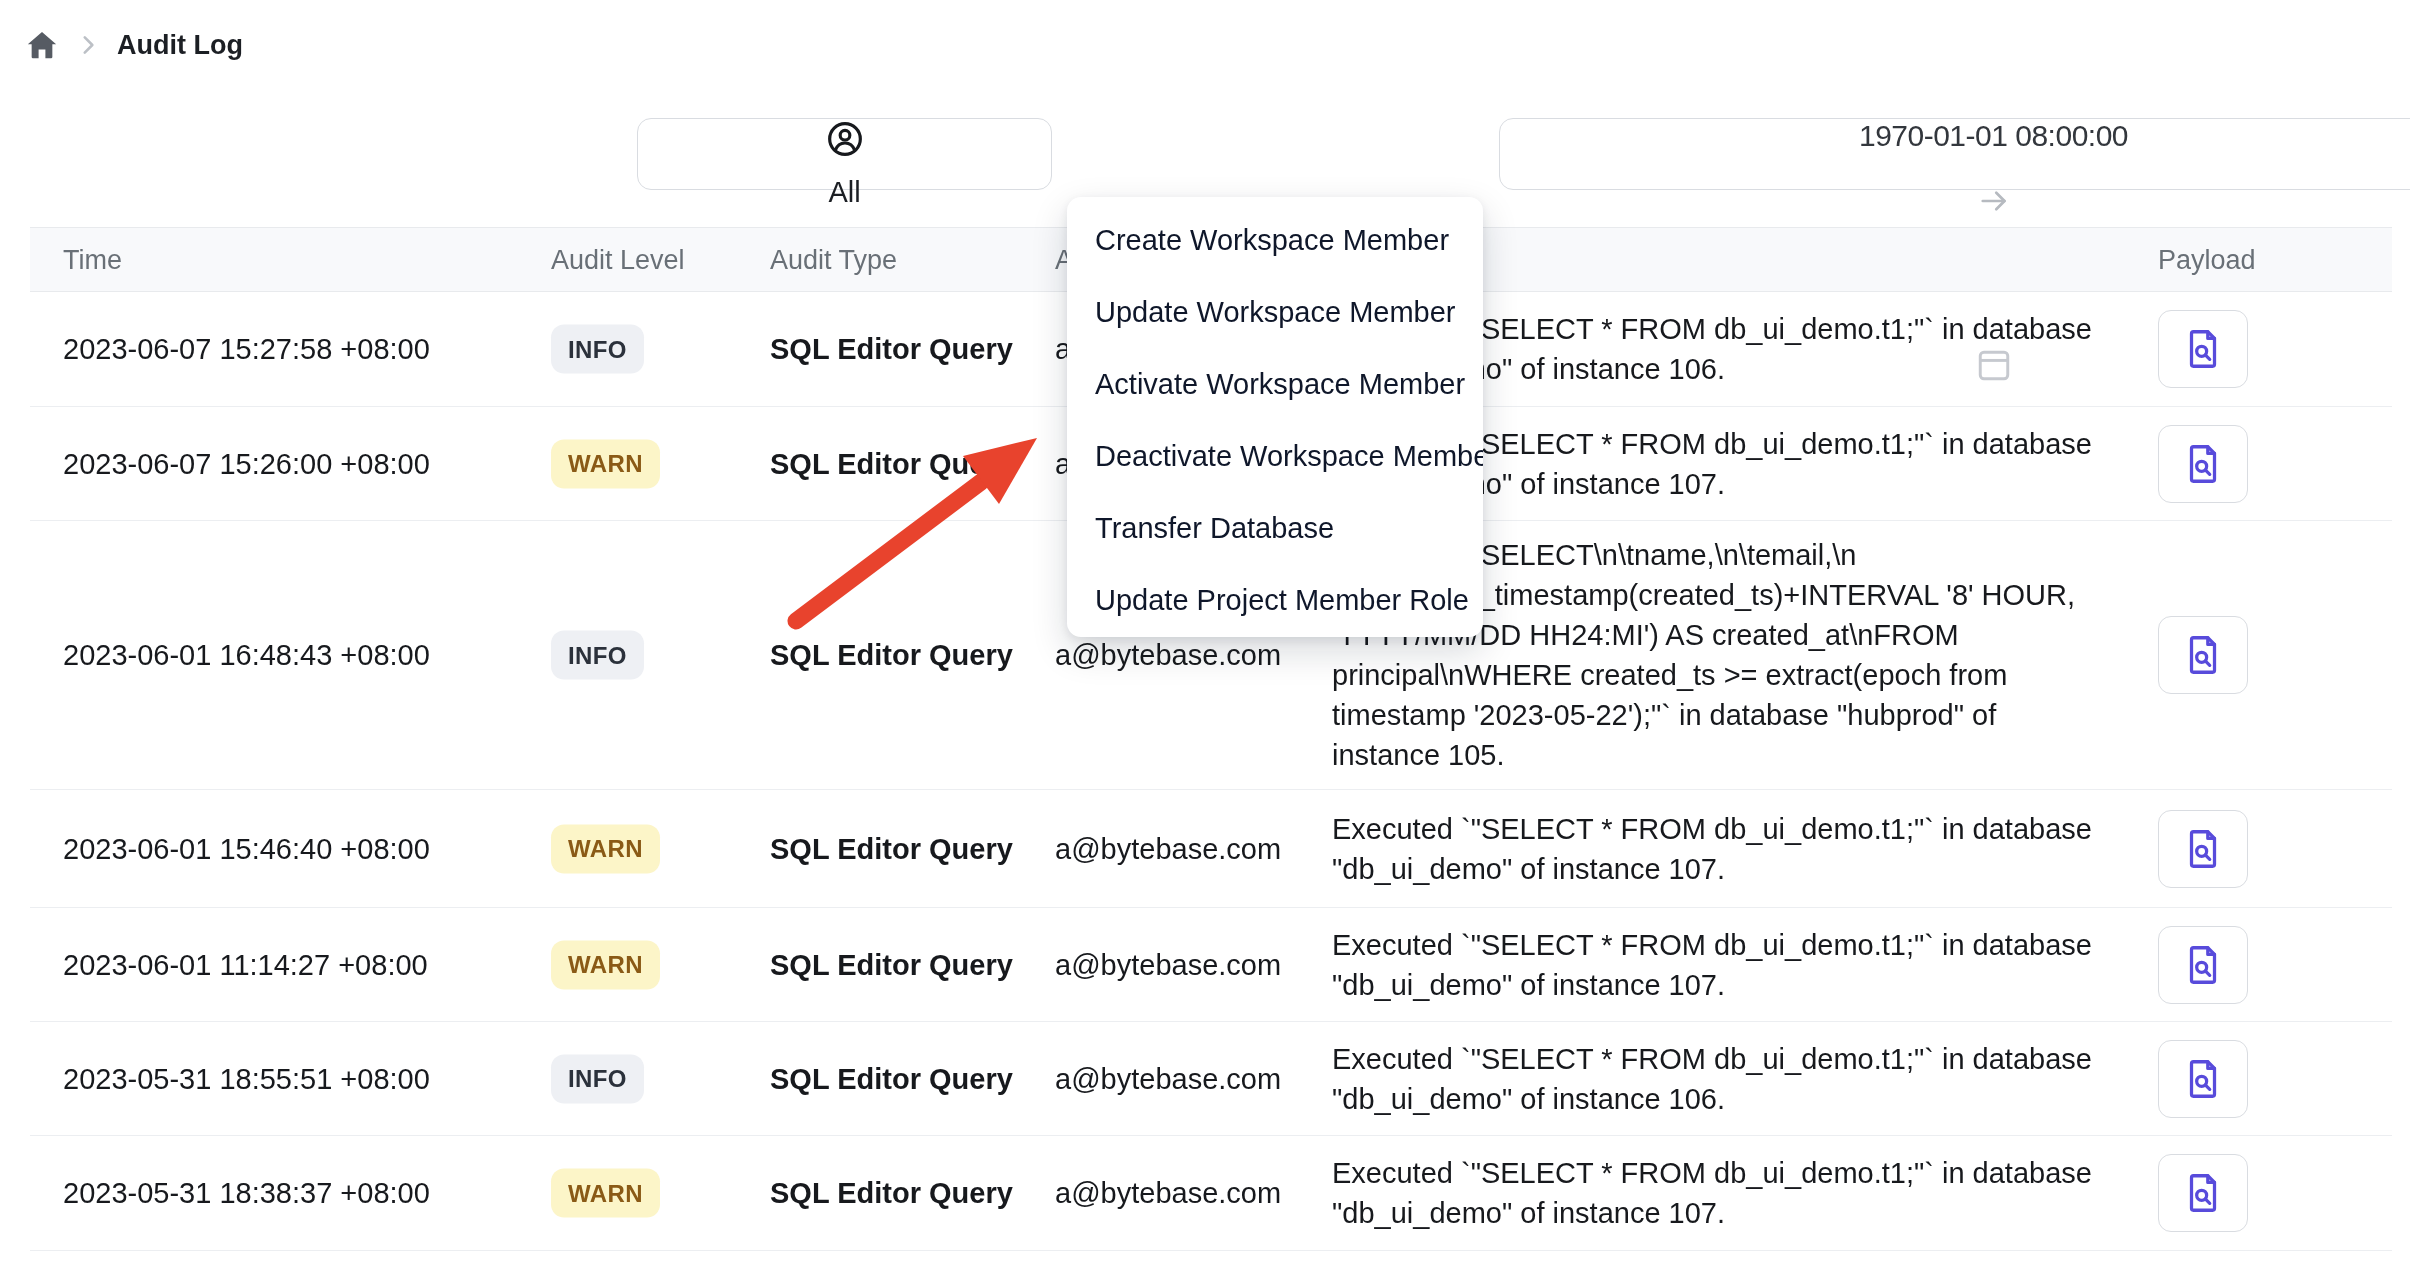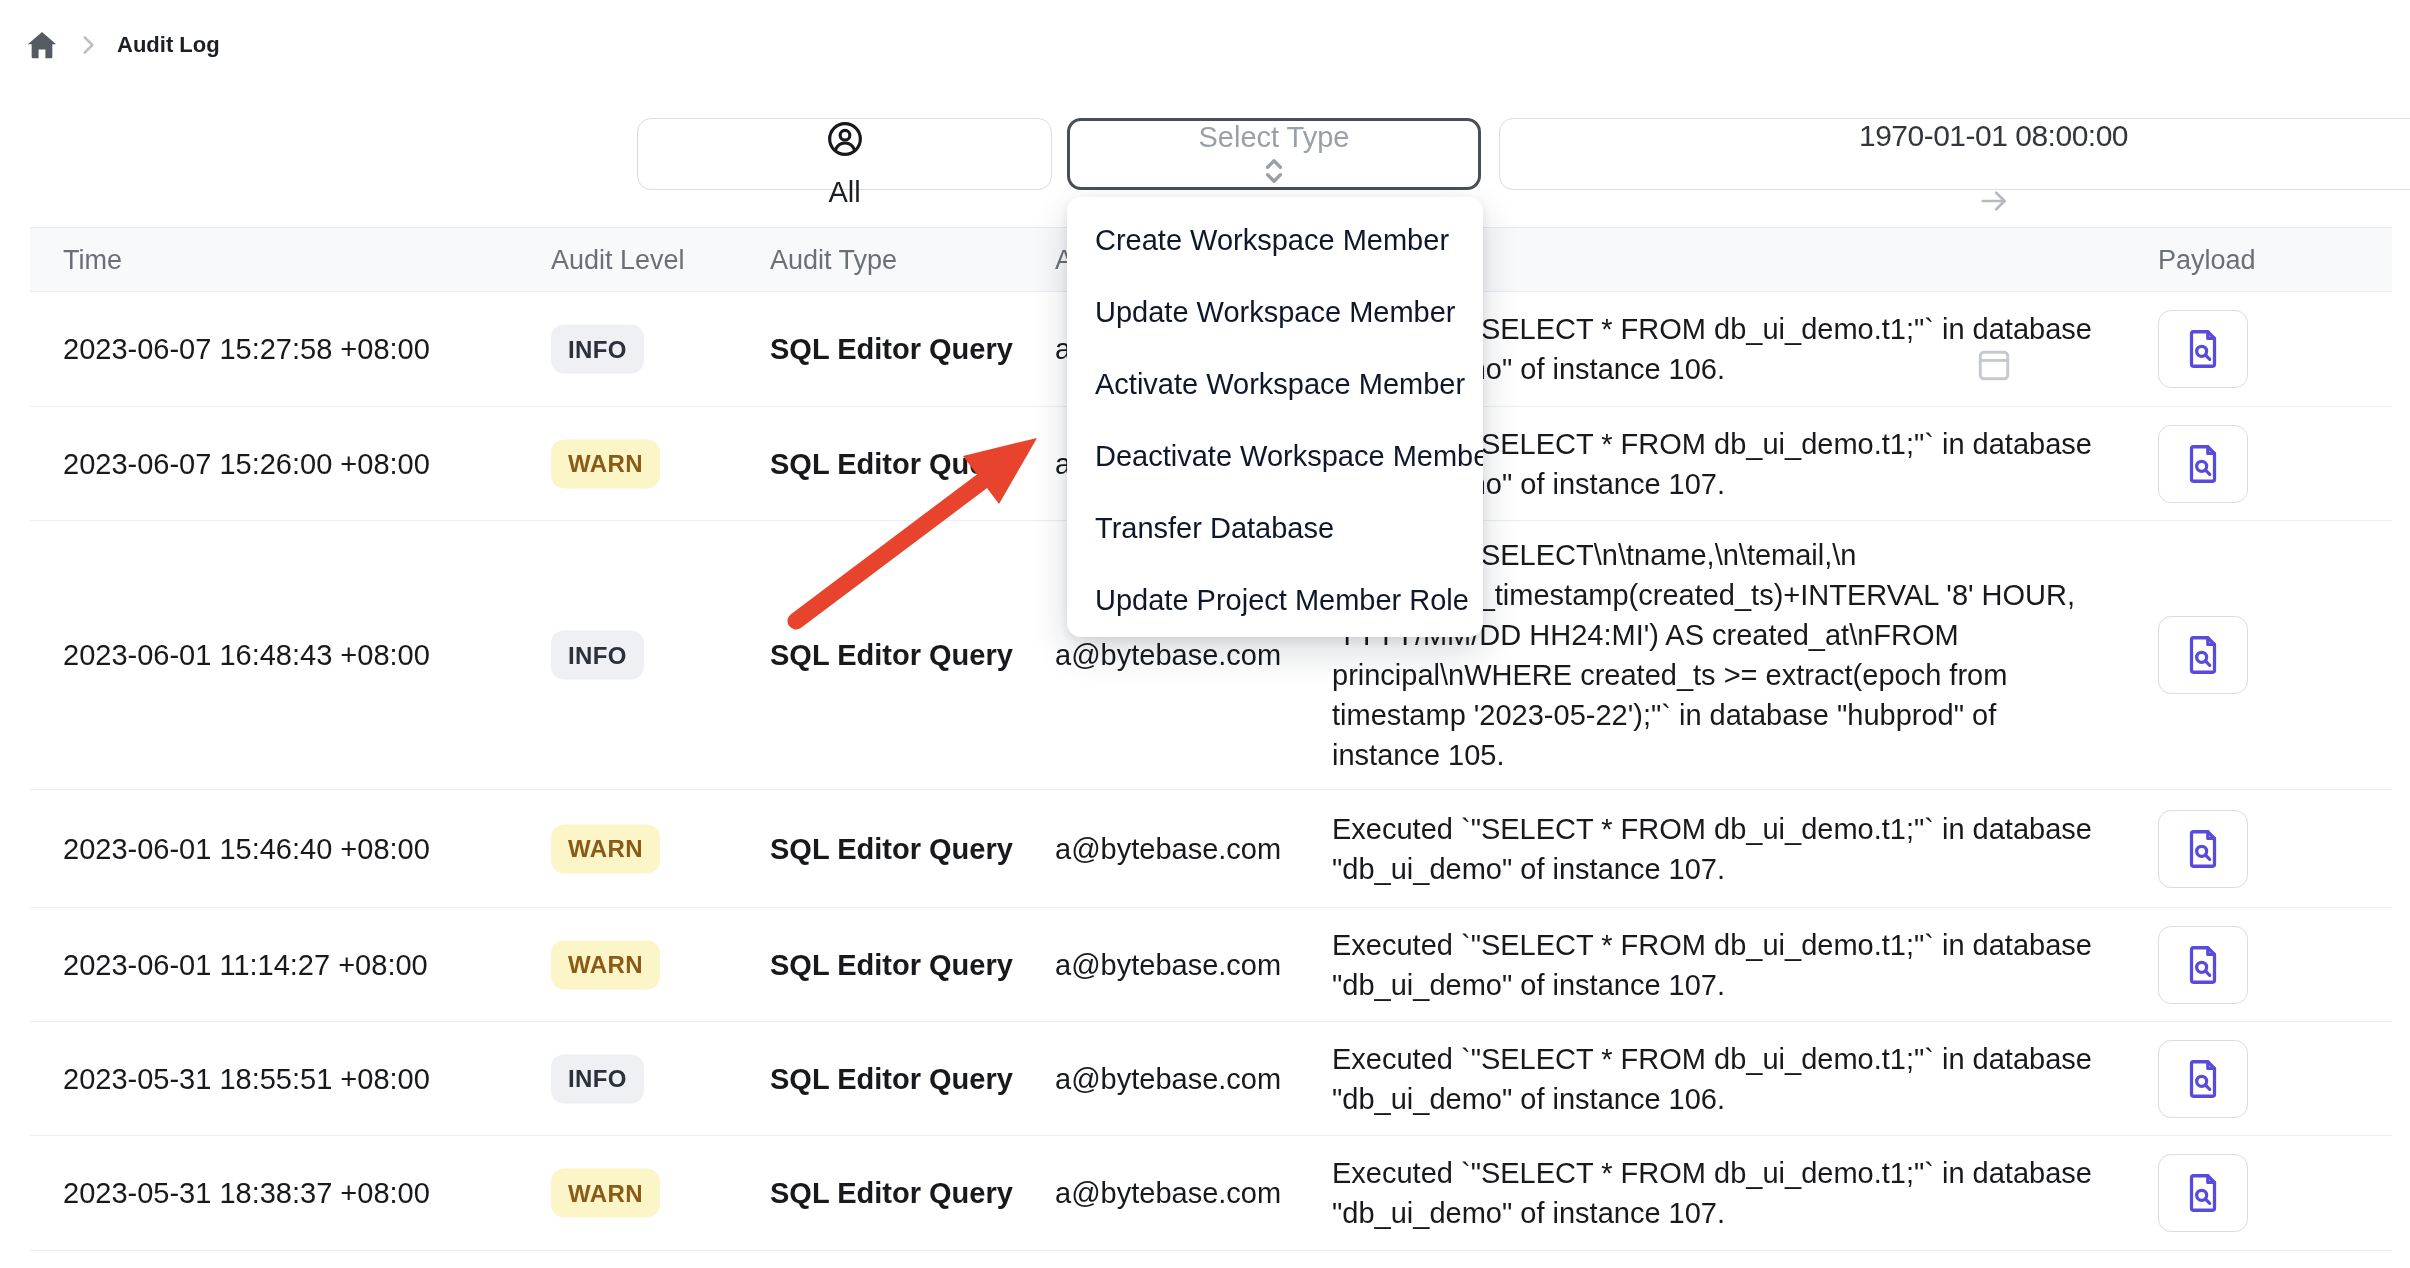--- a/index.html
+++ b/index.html
@@ -1,21 +1,21 @@
 <!DOCTYPE html>
 <html><head>
 <meta charset="utf-8">
 <style>
   html,body{margin:0;padding:0;background:#fff;}
   #page{position:relative;width:2410px;height:1268px;overflow:hidden;background:#fff;
         font-family:"Liberation Sans","DejaVu Sans",sans-serif;color:#17191d;}
 
   
   .breadcrumb{position:absolute;left:25px;top:28px;display:flex;align-items:center;gap:16px;}
-  .crumb-title{font-size:22px;font-weight:600;color:#1c1f24;}
+  .crumb-title{font-size:27px;font-weight:600;color:#1c1f24;}
 
   
   .control{position:absolute;top:118px;height:72px;box-sizing:border-box;background:#fff;
            border:1.5px solid #d9dce1;border-radius:14px;display:flex;align-items:center;flex-direction:column;}
   .ctl-actor{left:637px;width:415px;padding:0 24px;gap:17px;}
   .ctl-actor .val{font-size:29px;color:#1c1f24;}
   .ctl-type{left:1067px;width:414px;padding:0 28px;border:3px solid #4a4e55;}
   .ctl-type .ph{font-size:29px;color:#9aa0a8;}
   .spacer{flex:1;}
   .ctl-date{left:1499px;width:969px;padding:0 24px 0 44px;gap:30px;}
@@ -76,28 +76,20 @@
       <path d="M6.2 18.7c1.1-2.9 3.1-4.3 5.8-4.3s4.7 1.4 5.8 4.3" stroke-linecap="round"></path>
     </svg>
     <span class="val">All</span>
     <span class="spacer"></span>
     <svg class="icon" width="34" height="34" viewBox="0 0 24 24" fill="none" stroke="#9aa0a8" stroke-width="2.4" stroke-linecap="round" stroke-linejoin="round">
       <path d="M7.5 9.3L12 4.8l4.5 4.5"></path>
         <path d="M7.5 14.7L12 19.2l4.5-4.5"></path>
     </svg>
   </div>
 
-  <div class="control ctl-type">
-    <span class="ph">Select Type</span>
-    <span class="spacer"></span>
-    <svg class="icon" width="34" height="34" viewBox="0 0 24 24" fill="none" stroke="#9aa0a8" stroke-width="2.4" stroke-linecap="round" stroke-linejoin="round">
-      <path d="M7.5 9.3L12 4.8l4.5 4.5"></path>
-        <path d="M7.5 14.7L12 19.2l4.5-4.5"></path>
-    </svg>
-  </div>
 
   <div class="control ctl-date">
     <span class="dt">1970-01-01 08:00:00</span>
     <svg class="icon" width="36" height="36" viewBox="0 0 24 24" fill="none" stroke="#b6bac0" stroke-width="1.8" stroke-linecap="round" stroke-linejoin="round">
       <path d="M4.5 12h14.5"></path>
         <path d="M13.5 6.5L19 12l-5.5 5.5"></path>
     </svg>
     <span class="dt">2023-06-07 18:01:46</span>
     <span class="spacer"></span>
     <svg class="icon" width="44" height="44" viewBox="0 0 24 24" fill="none" stroke="#c6c9cf" stroke-width="1.6">

